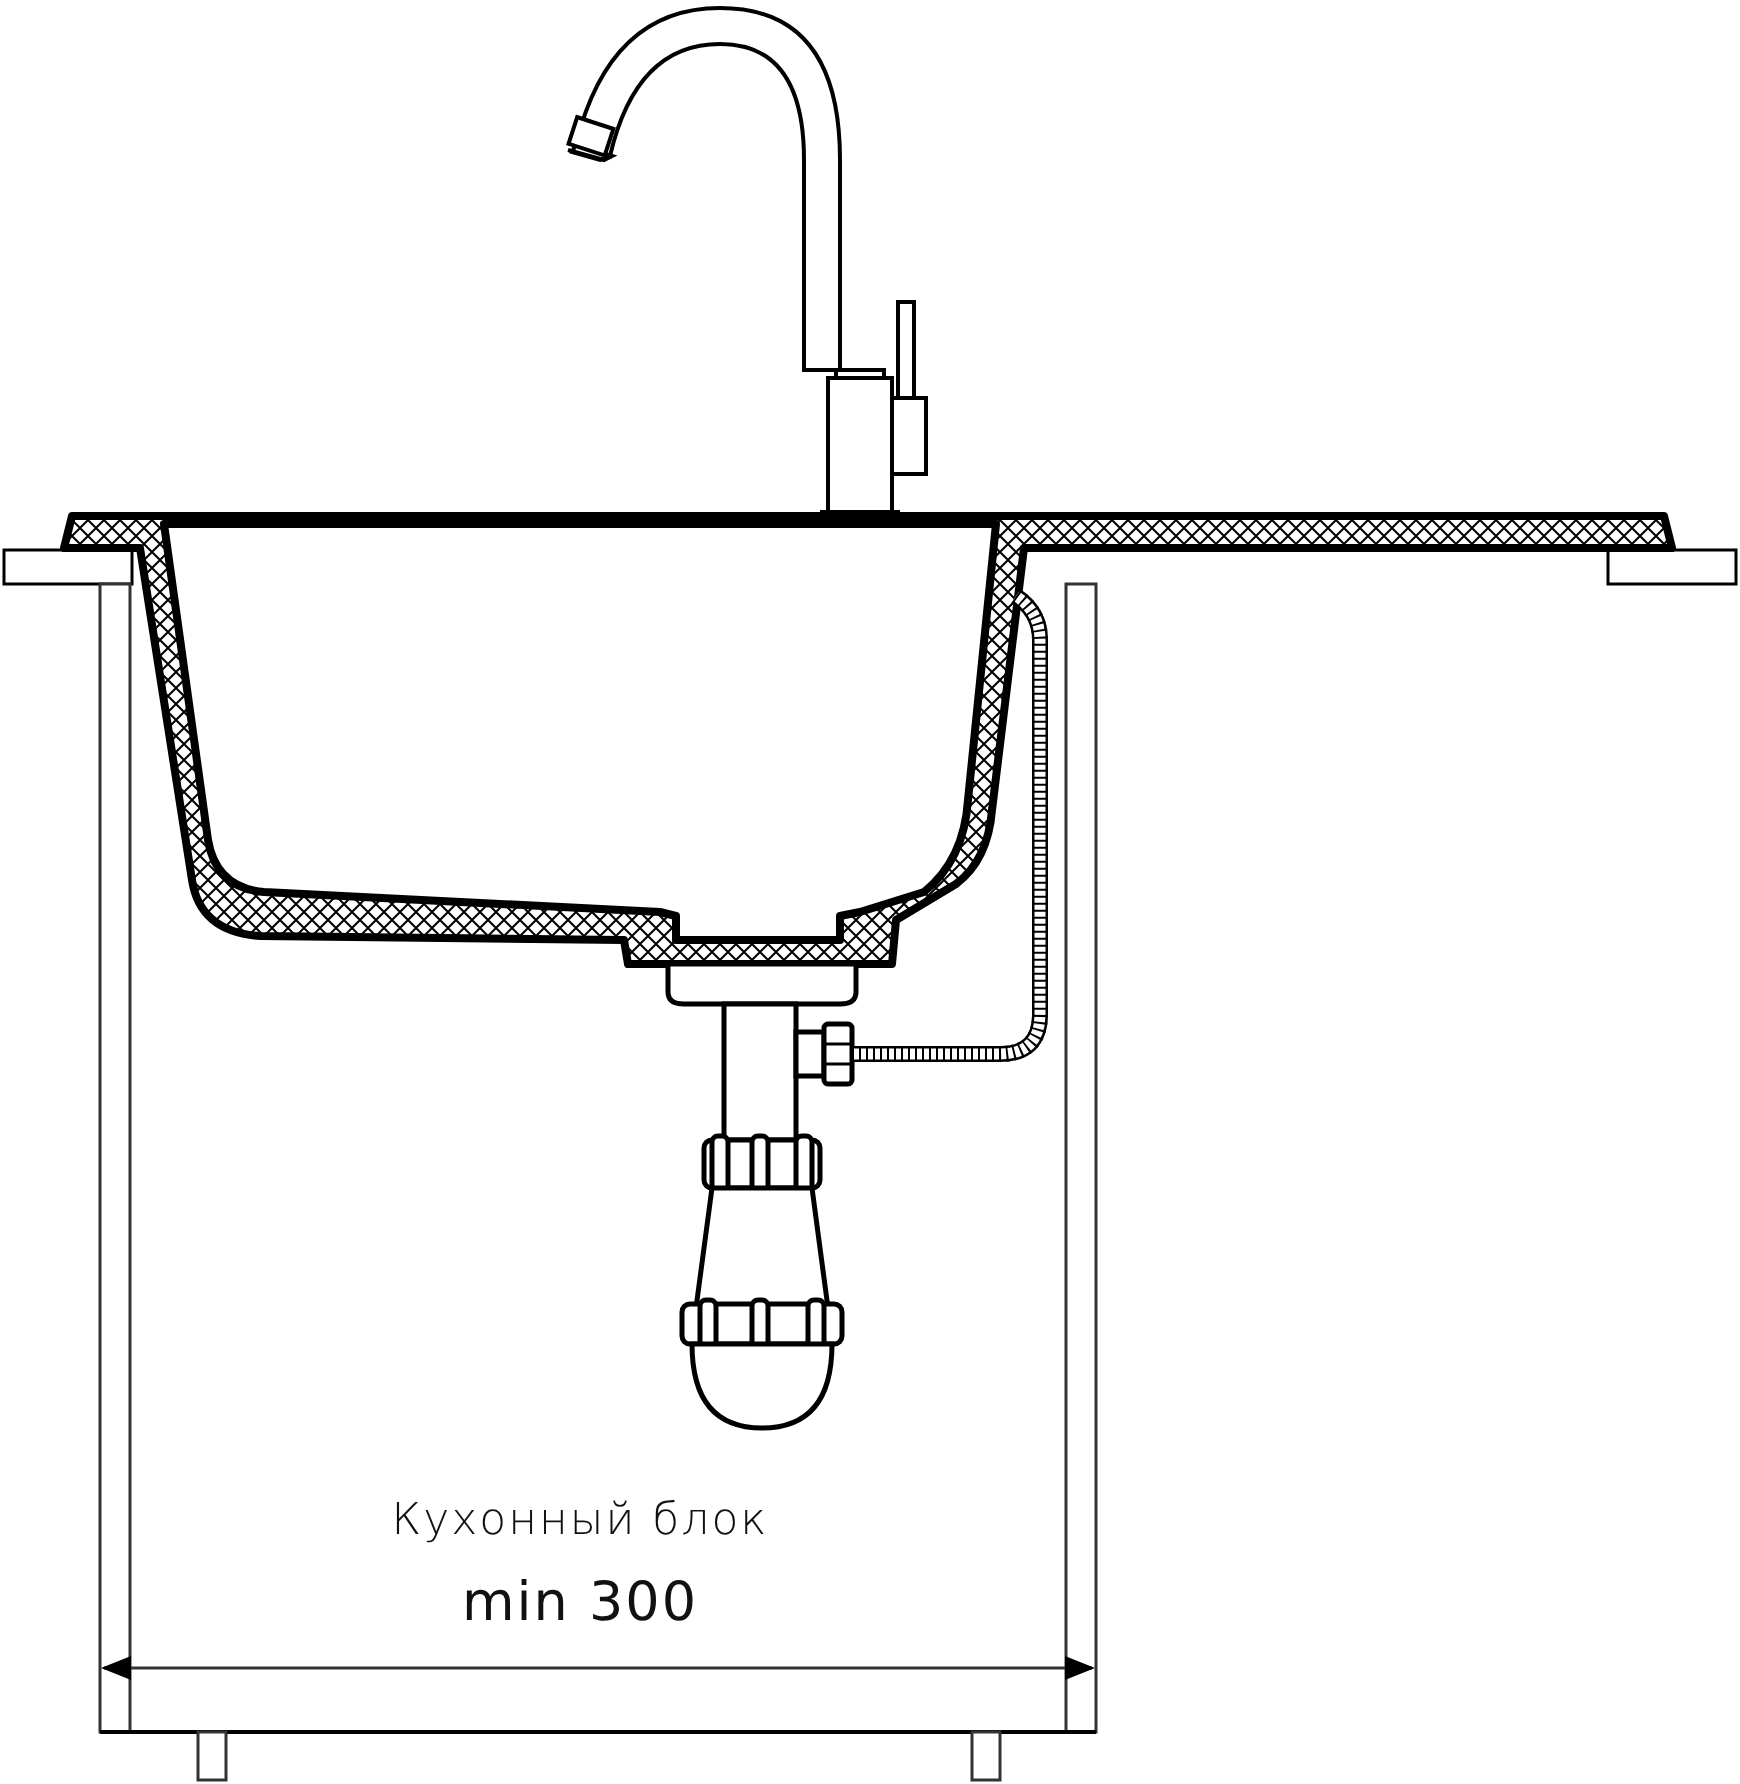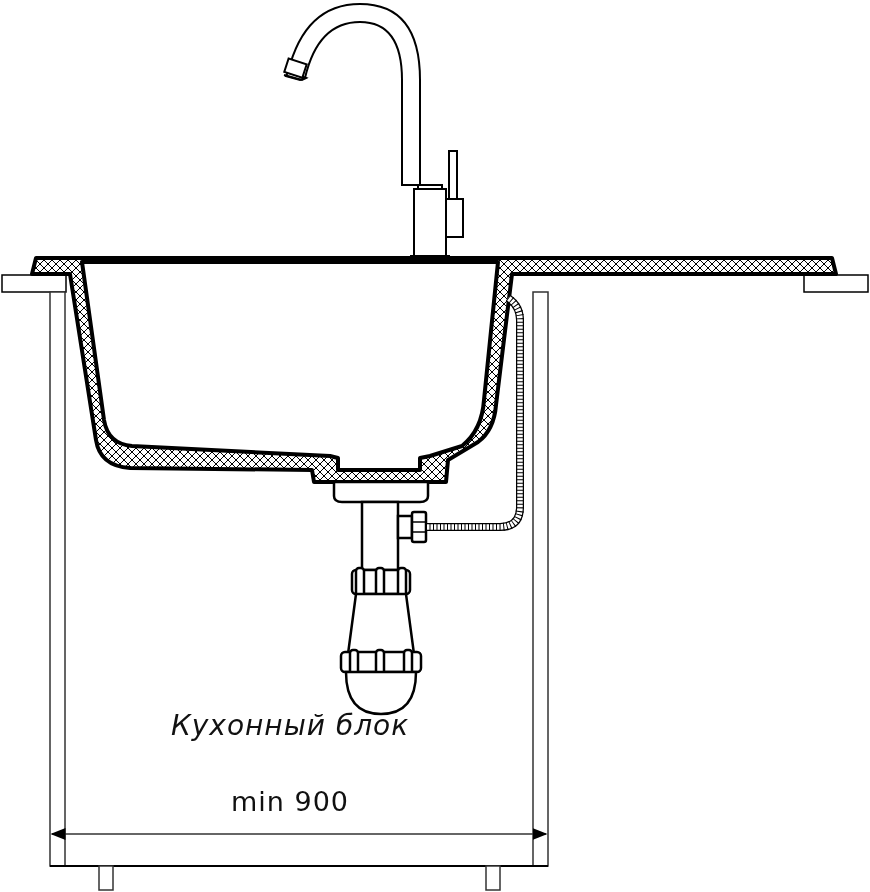--- a/index.html
+++ b/index.html
@@ -5,21 +5,21 @@
     html, body { margin: 0; padding: 0; background: #ffffff; }
     body { width: 870px; height: 892px; overflow: hidden; position: relative; }
     svg { position: absolute; left: 0; top: 0; }
     .label {
       position: absolute;
       font-family: "DejaVu Sans", sans-serif;
       color: #111;
       text-align: center;
       letter-spacing: 1px;
     }
-    .lbl-cab { left: 150px; top: 709px; width: 280px; font-size: 28px; font-weight: 300; font-style: italic; }
+    .lbl-cab { left: 150px; top: 748px; width: 280px; font-size: 22px; font-weight: 300; }
     .lbl-min { left: 150px; top: 786px; width: 280px; font-size: 27px; }
   </style>
 </head>
 <body>
 
 <svg width="870" height="892" viewBox="0 0 870 892">
   <defs>
     <pattern id="hatch" patternUnits="userSpaceOnUse" width="8" height="8">
       <path d="M0,0 L8,8 M8,0 L0,8" stroke="#000" stroke-width="1"></path>
     </pattern>
@@ -99,13 +99,13 @@
     <rect x="414" y="189" width="32" height="67"></rect>
 
     <rect x="449" y="151" width="8" height="48"></rect>
     <rect x="446" y="199" width="17" height="38"></rect>
 
     <rect x="411" y="256" width="38" height="3" fill="#000"></rect>
   </g>
 </svg>
 
 <div class="label lbl-cab">Кухонный блок</div>
-<div class="label lbl-min">min 900</div>
+<div class="label lbl-min">min 300</div>
 
 </body></html>

